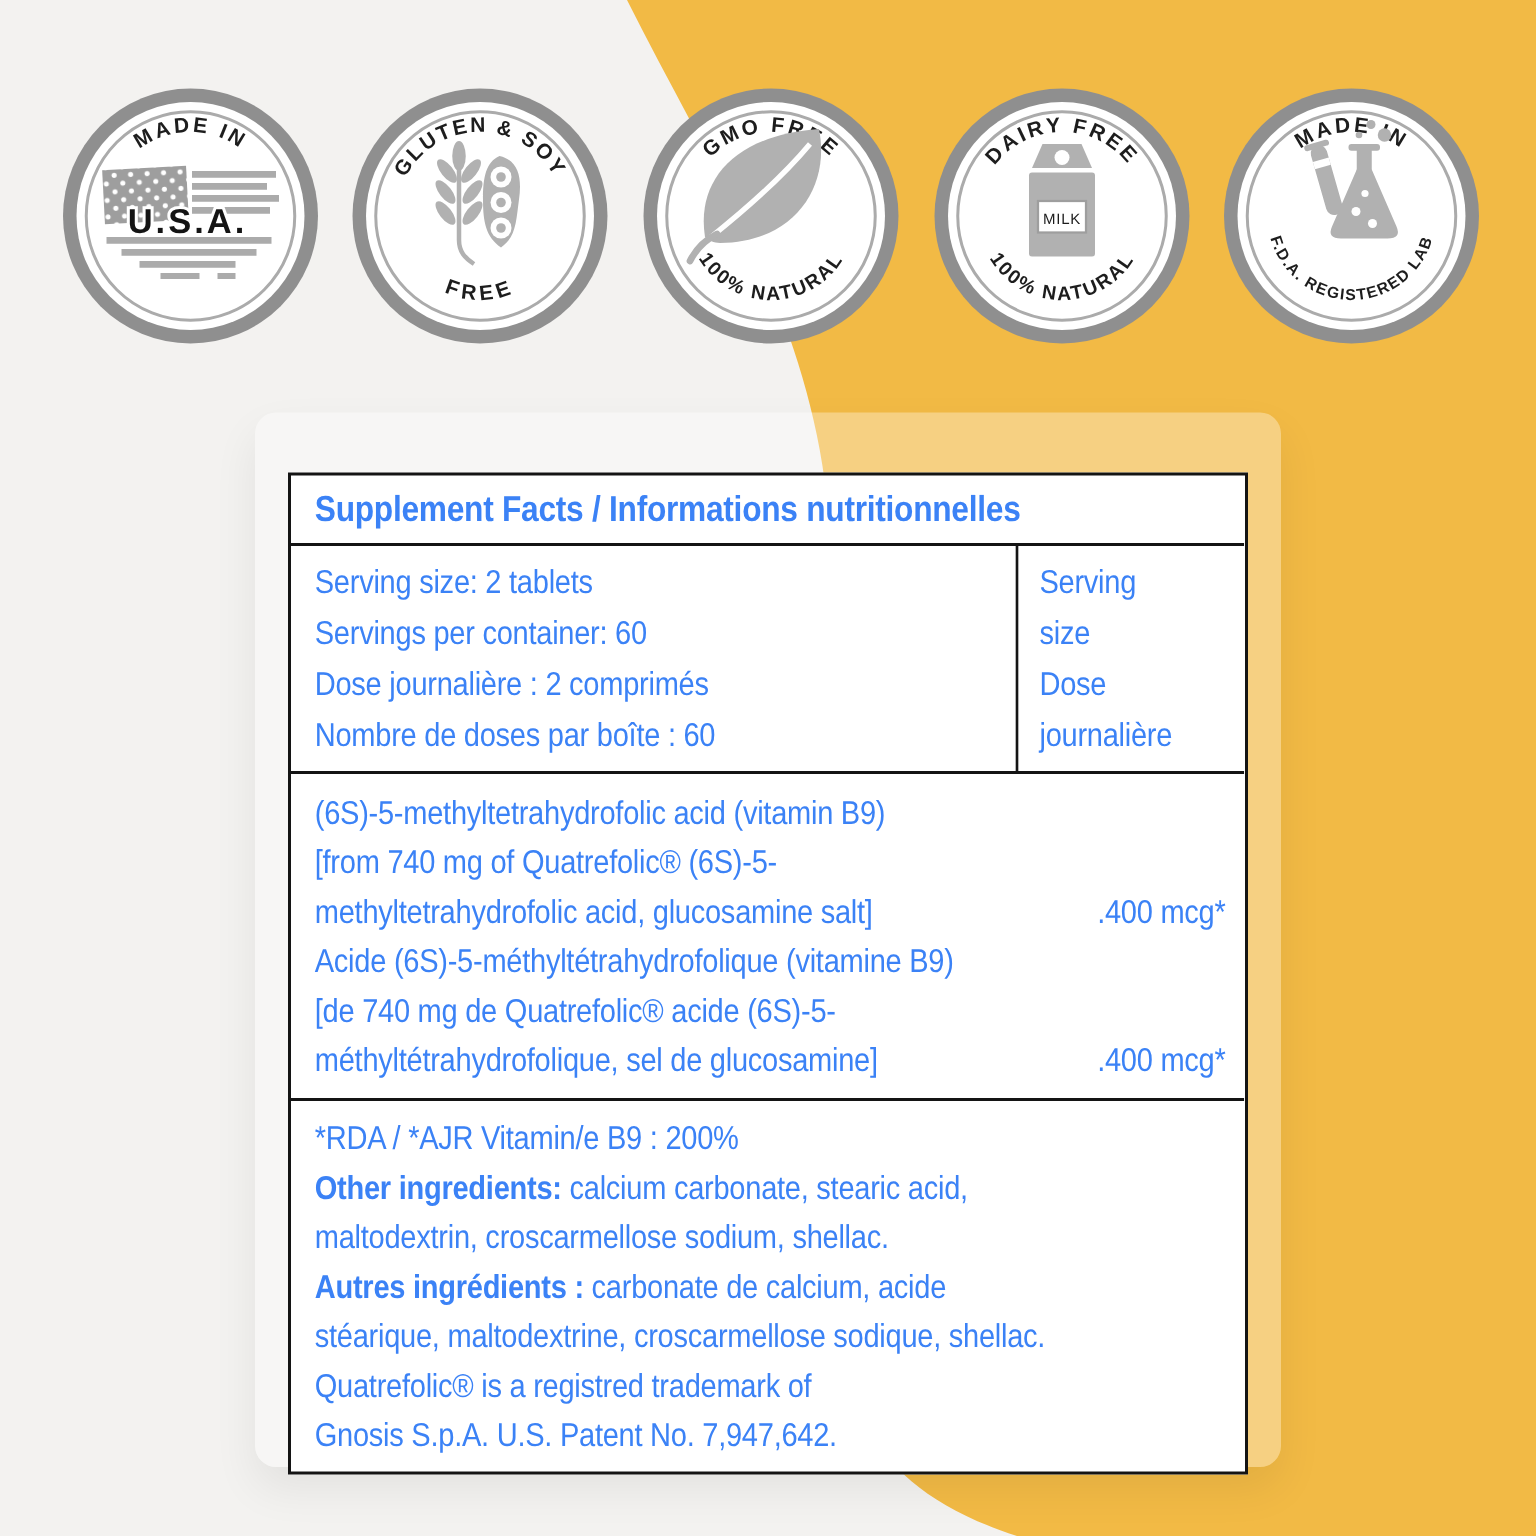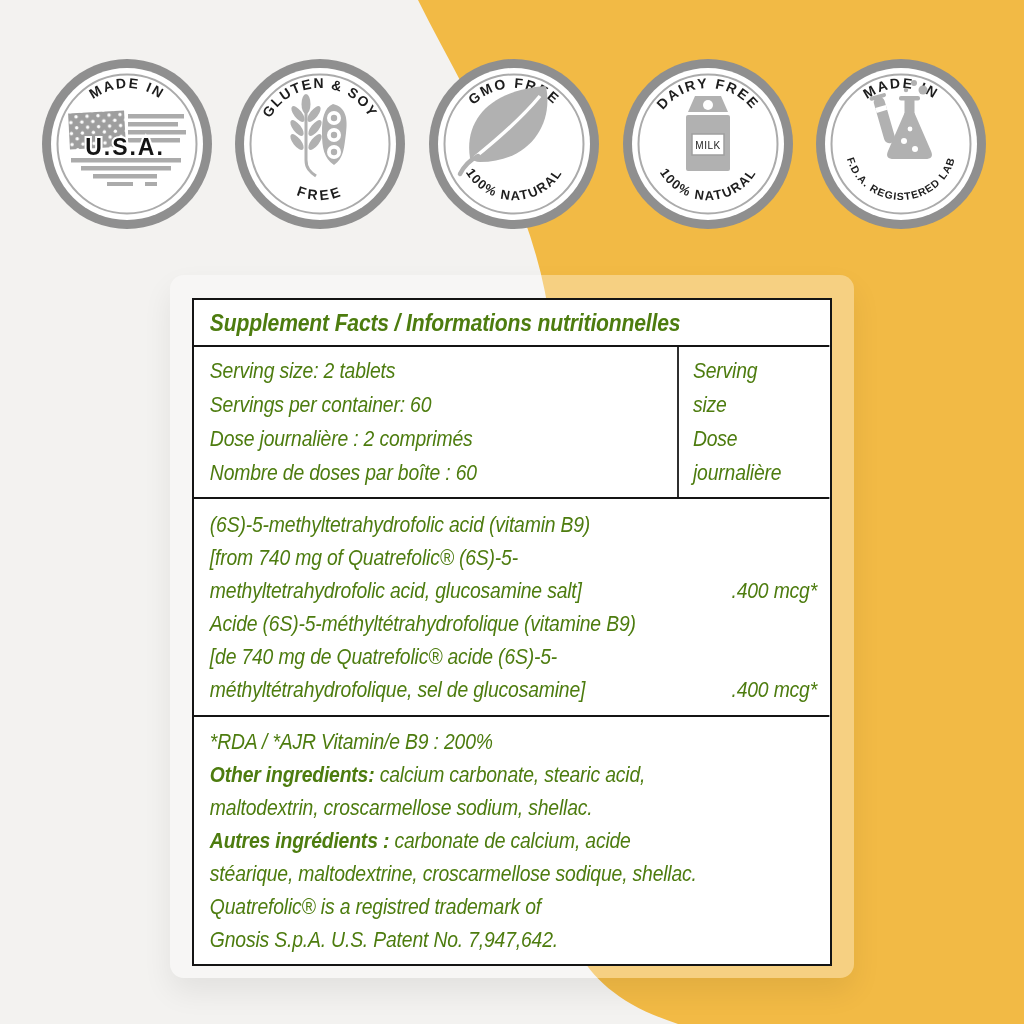--- a/index.html
+++ b/index.html
@@ -4,22 +4,22 @@
 <style>
   html,body{margin:0;padding:0;}
   body{font-family:"Liberation Sans","DejaVu Sans",sans-serif;}
   .stage{position:relative;width:1024px;height:1024px;background:#f3f2f0;overflow:hidden;}
   .bg-blob{position:absolute;left:0;top:0;width:1024px;height:1024px;display:block;}
   .badge{position:absolute;top:58px;width:172px;height:172px;}
   .badge text{font-family:"Liberation Sans","DejaVu Sans",sans-serif;font-weight:bold;fill:#1d1d1d;}
   .card{position:absolute;left:170px;top:275px;width:684px;height:703px;
         background:rgba(255,255,255,0.33);border-radius:14px;
         box-shadow:0 14px 30px rgba(0,0,0,0.07);}
-  .facts-table{position:absolute;left:22px;top:23px;width:636px;background:#ffffff;
-        border:2px solid #141414;color:#4d7c0f;font-style:italic;}
+  .facts-table{position:absolute;left:22px;top:40px;width:636px;background:#ffffff;
+        border:2px solid #141414;color:#3b82f6;}
   .squeeze{width:722px;transform:scaleX(0.88);transform-origin:0 0;}
   .t-header{font-weight:bold;font-size:24px;line-height:45px;height:45px;padding-left:18px;
         border-bottom:2px solid #141414;white-space:nowrap;letter-spacing:-0.2px;}
   .t-serving{display:flex;border-bottom:2px solid #141414;}
   .serv-left{width:549px;padding:7px 0 7px 18px;box-sizing:border-box;}
   .serv-right{flex:1;border-left:2px solid #141414;padding:7px 0 7px 16px;}
   .t-serving .line, .t-ing .line, .t-footer .line{font-size:22px;line-height:34px;white-space:nowrap;letter-spacing:-0.2px;}
   .t-ing{border-bottom:2px solid #141414;padding:9px 0;}
   .t-ing .line{line-height:33px;padding-left:18px;}
   .amount-row{display:flex;justify-content:space-between;padding-right:14px;}

